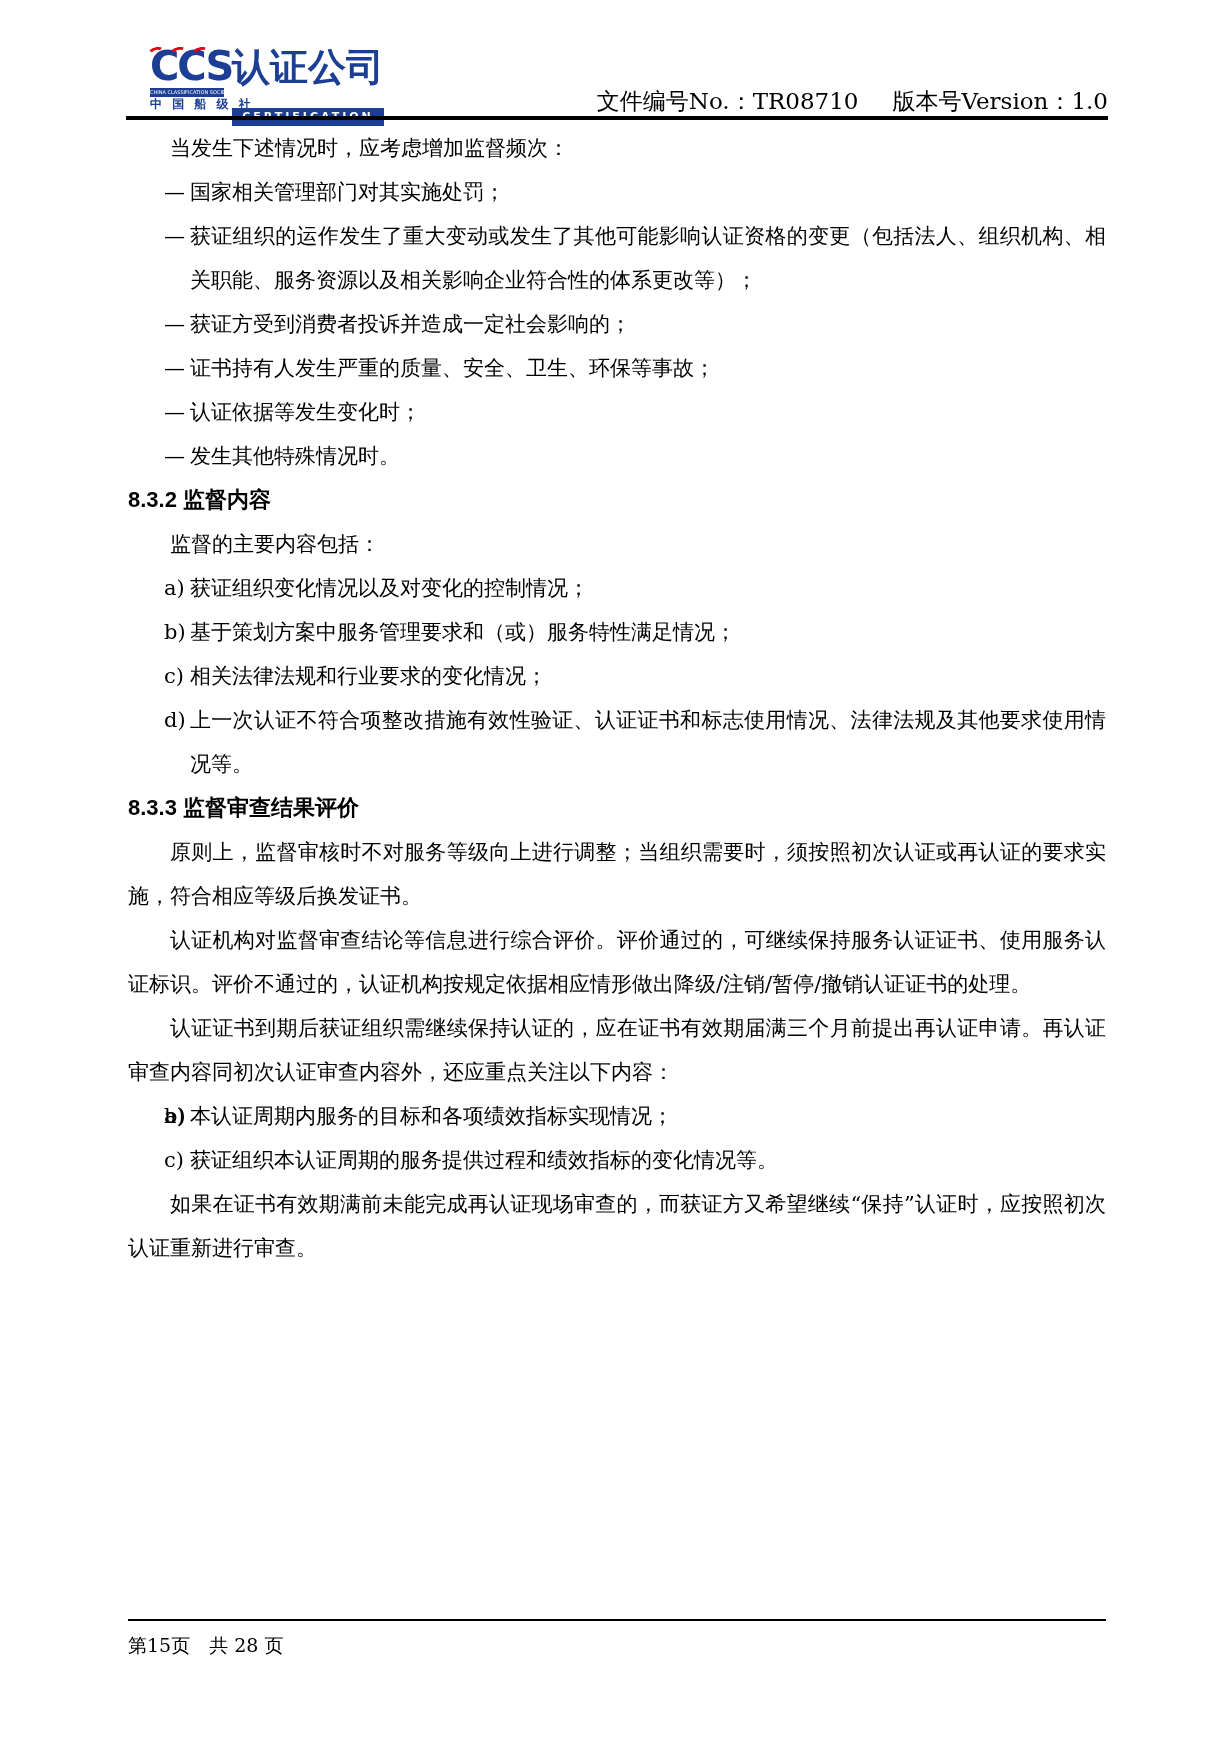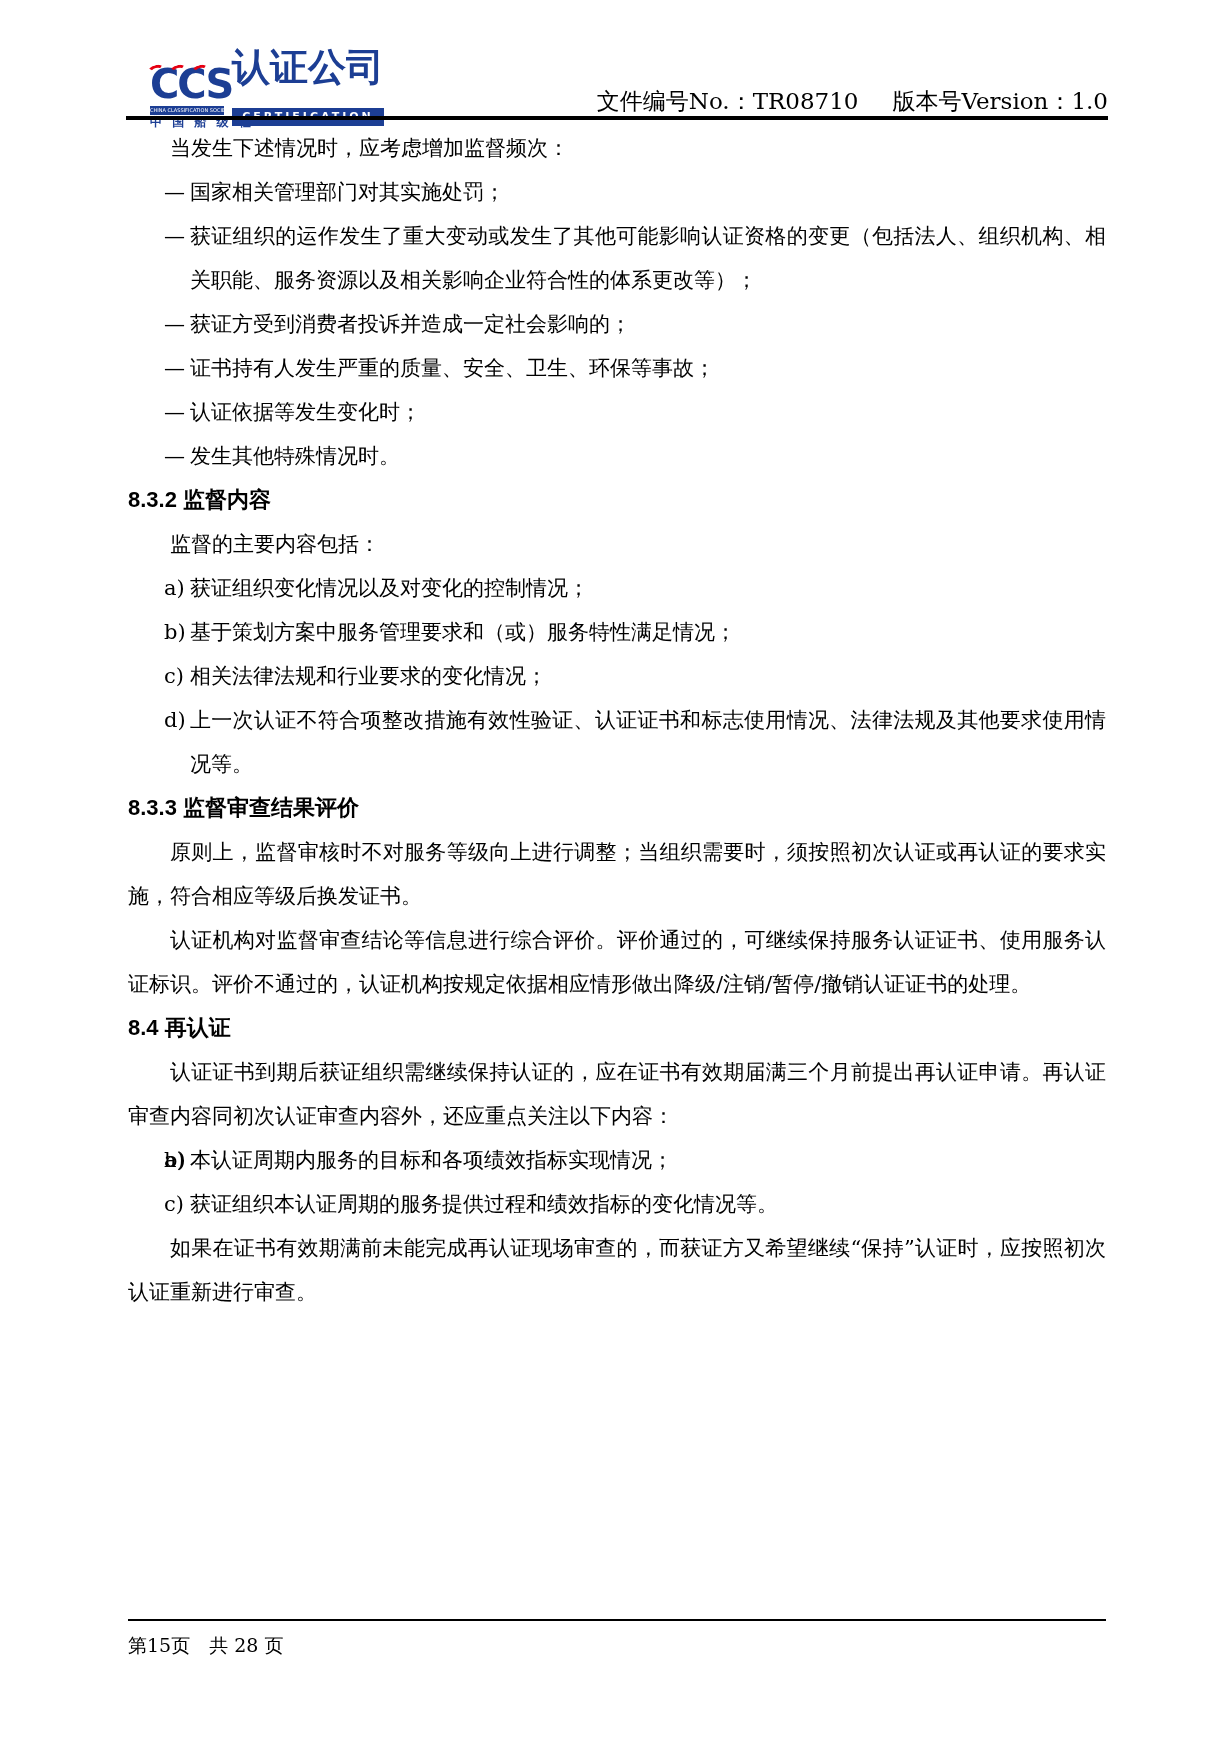--- a/index.html
+++ b/index.html
@@ -9,21 +9,21 @@
     width:1232px; height:1743px;
     background:#ffffff;
     font-family:"DejaVu Serif","Liberation Serif",serif;
     color:#000;
     overflow:hidden;
   }
 
   
   .header { position:absolute; left:128px; top:46px; width:980px; height:72px; }
   .logo { position:absolute; left:0; top:0; width:260px; height:72px; }
-  .ccs-block { position:absolute; left:22px; top:0; width:76px;margin-top:18px; }
+  .ccs-block { position:absolute; left:22px; top:0; width:76px; }
   .ccs-text {
     font-family:"DejaVu Sans","Liberation Sans",sans-serif;
     font-weight:bold; font-size:40px; line-height:40px;
     letter-spacing:-2px; color:#1c3e94; position:relative; z-index:1;
   }
   .red-mark {
     position:absolute; width:17px; height:12px; z-index:2;
     border:3px solid transparent; border-top:3px solid #e60012;
     border-radius:50%; transform:rotate(-14deg);
   }
@@ -157,21 +157,20 @@
     </div>
     <div class="litem">
       <span class="marker">d)</span>
       <span>上一次认证不符合项整改措施有效性验证、认证证书和标志使用情况、法律法规及其他要求使用情况等。</span>
     </div>
 
     <div class="heading">8.3.3 监督审查结果评价</div>
     <div class="para">原则上，监督审核时不对服务等级向上进行调整；当组织需要时，须按照初次认证或再认证的要求实施，符合相应等级后换发证书。</div>
     <div class="para">认证机构对监督审查结论等信息进行综合评价。评价通过的，可继续保持服务认证证书、使用服务认证标识。评价不通过的，认证机构按规定依据相应情形做出降级/注销/暂停/撤销认证证书的处理。</div>
 
-    <div class="heading">8.4 再认证</div>
     <div class="para">认证证书到期后获证组织需继续保持认证的，应在证书有效期届满三个月前提出再认证申请。再认证审查内容同初次认证审查内容外，还应重点关注以下内容：</div>
 
     <div class="litem">
       <span class="marker">a)</span>
     </div>
     <div class="litem">
       <span class="marker">b)</span>
       <span>本认证周期内服务的目标和各项绩效指标实现情况；</span>
     </div>
     <div class="litem">

